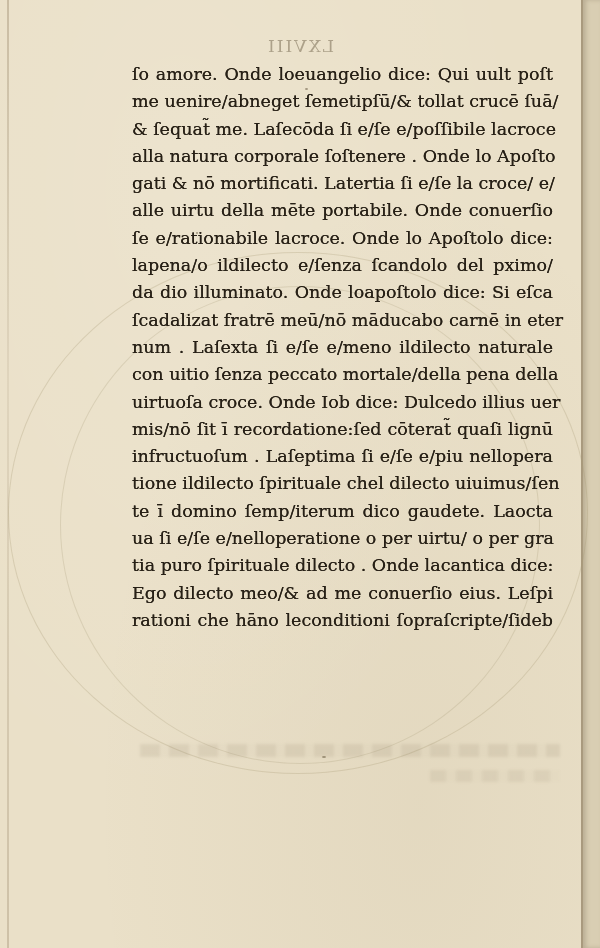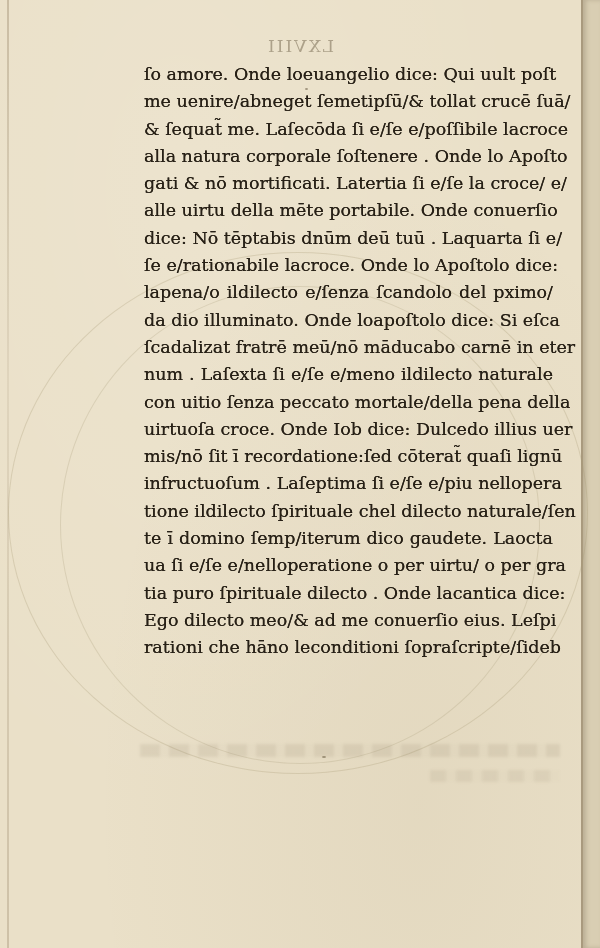--- a/index.html
+++ b/index.html
@@ -57,21 +57,20 @@
     position:absolute;left:132px;top:61px;width:421px;
     color:var(--ink);
     font-size:17.5px;
   }
   .line{
     height:27.3px;line-height:27.3px;
     white-space:nowrap;
     text-align:justify;
     text-align-last:justify;
     text-shadow:0 0 0.5px rgba(39,32,22,0.9);
-    margin-left:12px;
   }
   
   .ghost-band{
     position:absolute;left:140px;top:744px;width:420px;height:13px;
     background:repeating-linear-gradient(90deg,
       rgba(120,105,80,0.30) 0px, rgba(120,105,80,0.30) 20px,
       rgba(120,105,80,0.06) 20px, rgba(120,105,80,0.06) 29px);
     filter:blur(1.6px);
     opacity:0.40;
     pointer-events:none;
@@ -103,31 +102,30 @@
 
   <div class="folio">LXVIII</div>
 
   <div class="text-block">
       <div class="line">ſo amore. Onde loeuangelio dice: Qui uult poſt</div>
       <div class="line">me uenire/abneget ſemetipſū/&amp; tollat crucē ſuā/</div>
       <div class="line">&amp; ſequat̃ me.  Laſecōda ſi e/ſe e/poſſibile lacroce</div>
       <div class="line">alla natura corporale ſoſtenere . Onde lo Apoſto</div>
       <div class="line">gati &amp; nō mortificati.  Latertia ſi e/ſe la croce/ e/</div>
       <div class="line">alle uirtu della mēte portabile. Onde conuerſio</div>
-      <div class="line">dice: Nō tēptabis dnūm deū tuū .  Laquarta ſi e/</div>
       <div class="line">ſe e/rationabile lacroce.  Onde lo Apoſtolo dice:</div>
       <div class="line">lapena/o ildilecto e/ſenza ſcandolo del pximo/</div>
       <div class="line">da dio illuminato. Onde loapoſtolo dice: Si eſca</div>
       <div class="line">ſcadalizat fratrē meū/nō māducabo carnē in eter</div>
       <div class="line">num .  Laſexta ſi e/ſe e/meno ildilecto naturale</div>
       <div class="line">con uitio ſenza peccato mortale/della pena della</div>
       <div class="line">uirtuoſa croce. Onde Iob dice: Dulcedo illius uer</div>
       <div class="line">mis/nō ſit ī recordatione:ſed cōterat̃ quaſi lignū</div>
       <div class="line">infructuoſum .  Laſeptima ſi e/ſe e/piu nellopera</div>
-      <div class="line">tione ildilecto ſpirituale chel dilecto naturale/ſen</div>
+      <div class="line">tione ildilecto ſpirituale chel dilecto uiuimus/ſen</div>
       <div class="line">te ī domino ſemp/iterum dico gaudete.  Laocta</div>
       <div class="line">ua ſi e/ſe e/nelloperatione o per uirtu/ o per gra</div>
       <div class="line">tia puro ſpirituale dilecto .  Onde lacantica dice:</div>
       <div class="line">Ego dilecto meo/&amp; ad me conuerſio eius.  Leſpi</div>
       <div class="line">rationi che hāno leconditioni ſopraſcripte/ſideb</div>
     </div>
 
   <div class="ghost-band"></div>
   <div class="ghost-band-2"></div>
 

